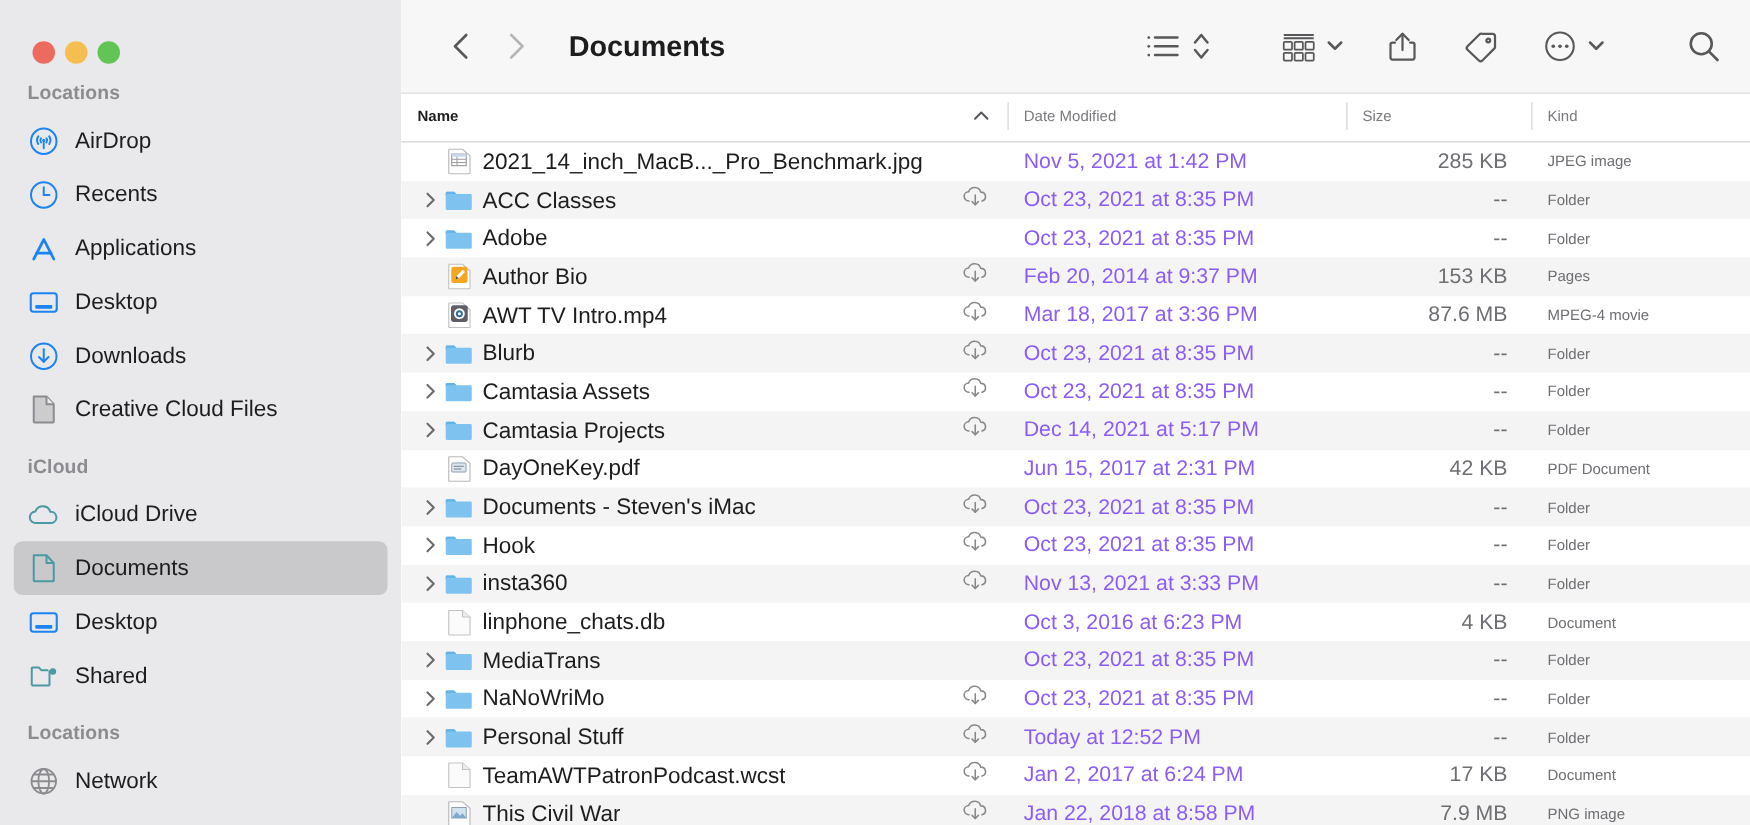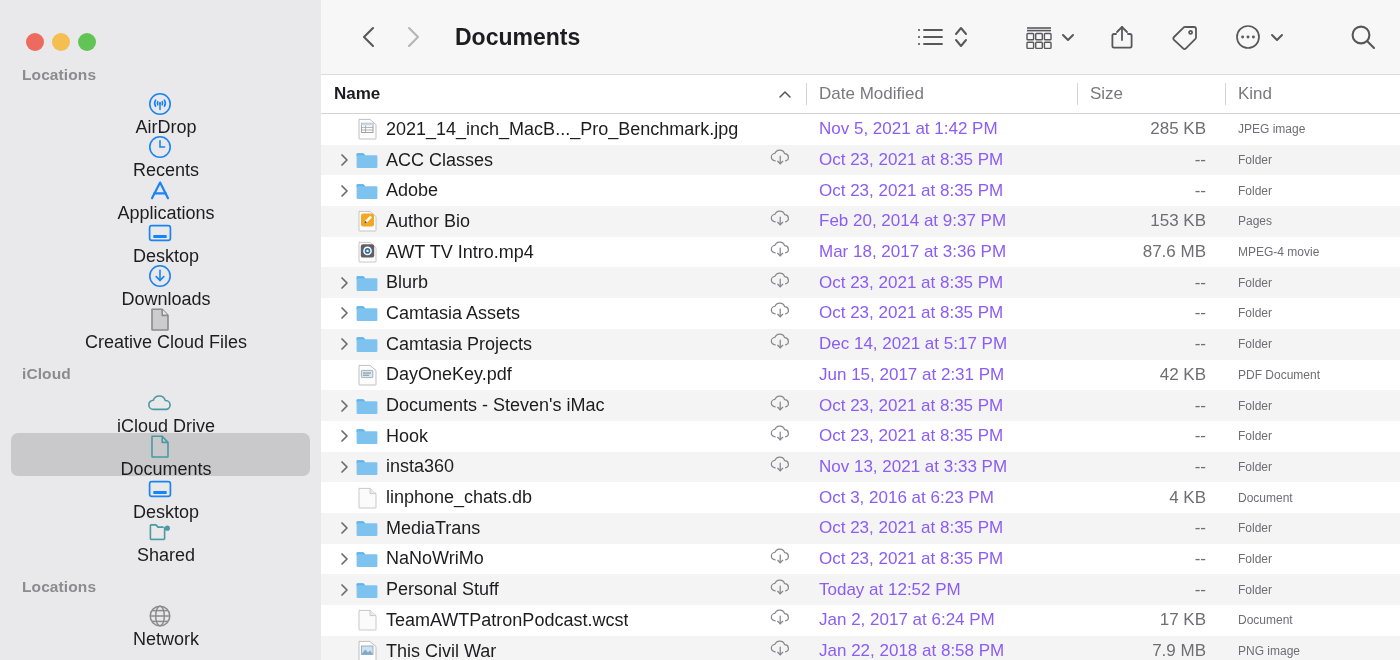--- a/index.html
+++ b/index.html
@@ -35,21 +35,20 @@
     padding: 0 0 0 22px; margin-top: 16px; margin-bottom: 7px;
     letter-spacing: .1px;
   }
   .sb-section.first { margin-top: 10px; }
   .sb-item {
     display: flex; align-items: center;
     height: 43px; margin: 0 11px; padding: 0 0 0 11px;
     border-radius: 7px;
     color: #1d1d1f; font-size: 18px;
     white-space: nowrap;
-    flex-direction: column;
   }
   .sb-item.selected { background: #c9c8ca; }
   .sb-ic {
     width: 26px; height: 26px; margin-right: 12px;
     display: flex; align-items: center; justify-content: center;
     flex: 0 0 26px;
   }
   .sb-ic svg { display: block; }
 
   
@@ -81,23 +80,23 @@
   .gap-lg { width: 54px; }
   .gap-md { width: 34px; }
   .gap-xl { width: 64px; }
 
   
   .colhead {
     height: 40px; flex: 0 0 40px;
     background: #ffffff;
     border-top: 1px solid #dcdcdc;
     border-bottom: 1px solid #d4d4d4;
-    display: flex; align-items: center;
+    display: flex; align-items: flex-end;
     position: relative;
-    font-size: 17px;
+    font-size: 12px;
   }
   .ch {
     position: relative; height: 40px;
     display: flex; align-items: center;
     padding-left: 13px;
   }
   .ch.sorted { color: #1d1d1f; font-weight: bold; }
   .ch.plain  { color: #7a7a7e; }
   .ch .divider {
     position: absolute; left: 0; top: 9px; bottom: 9px;

